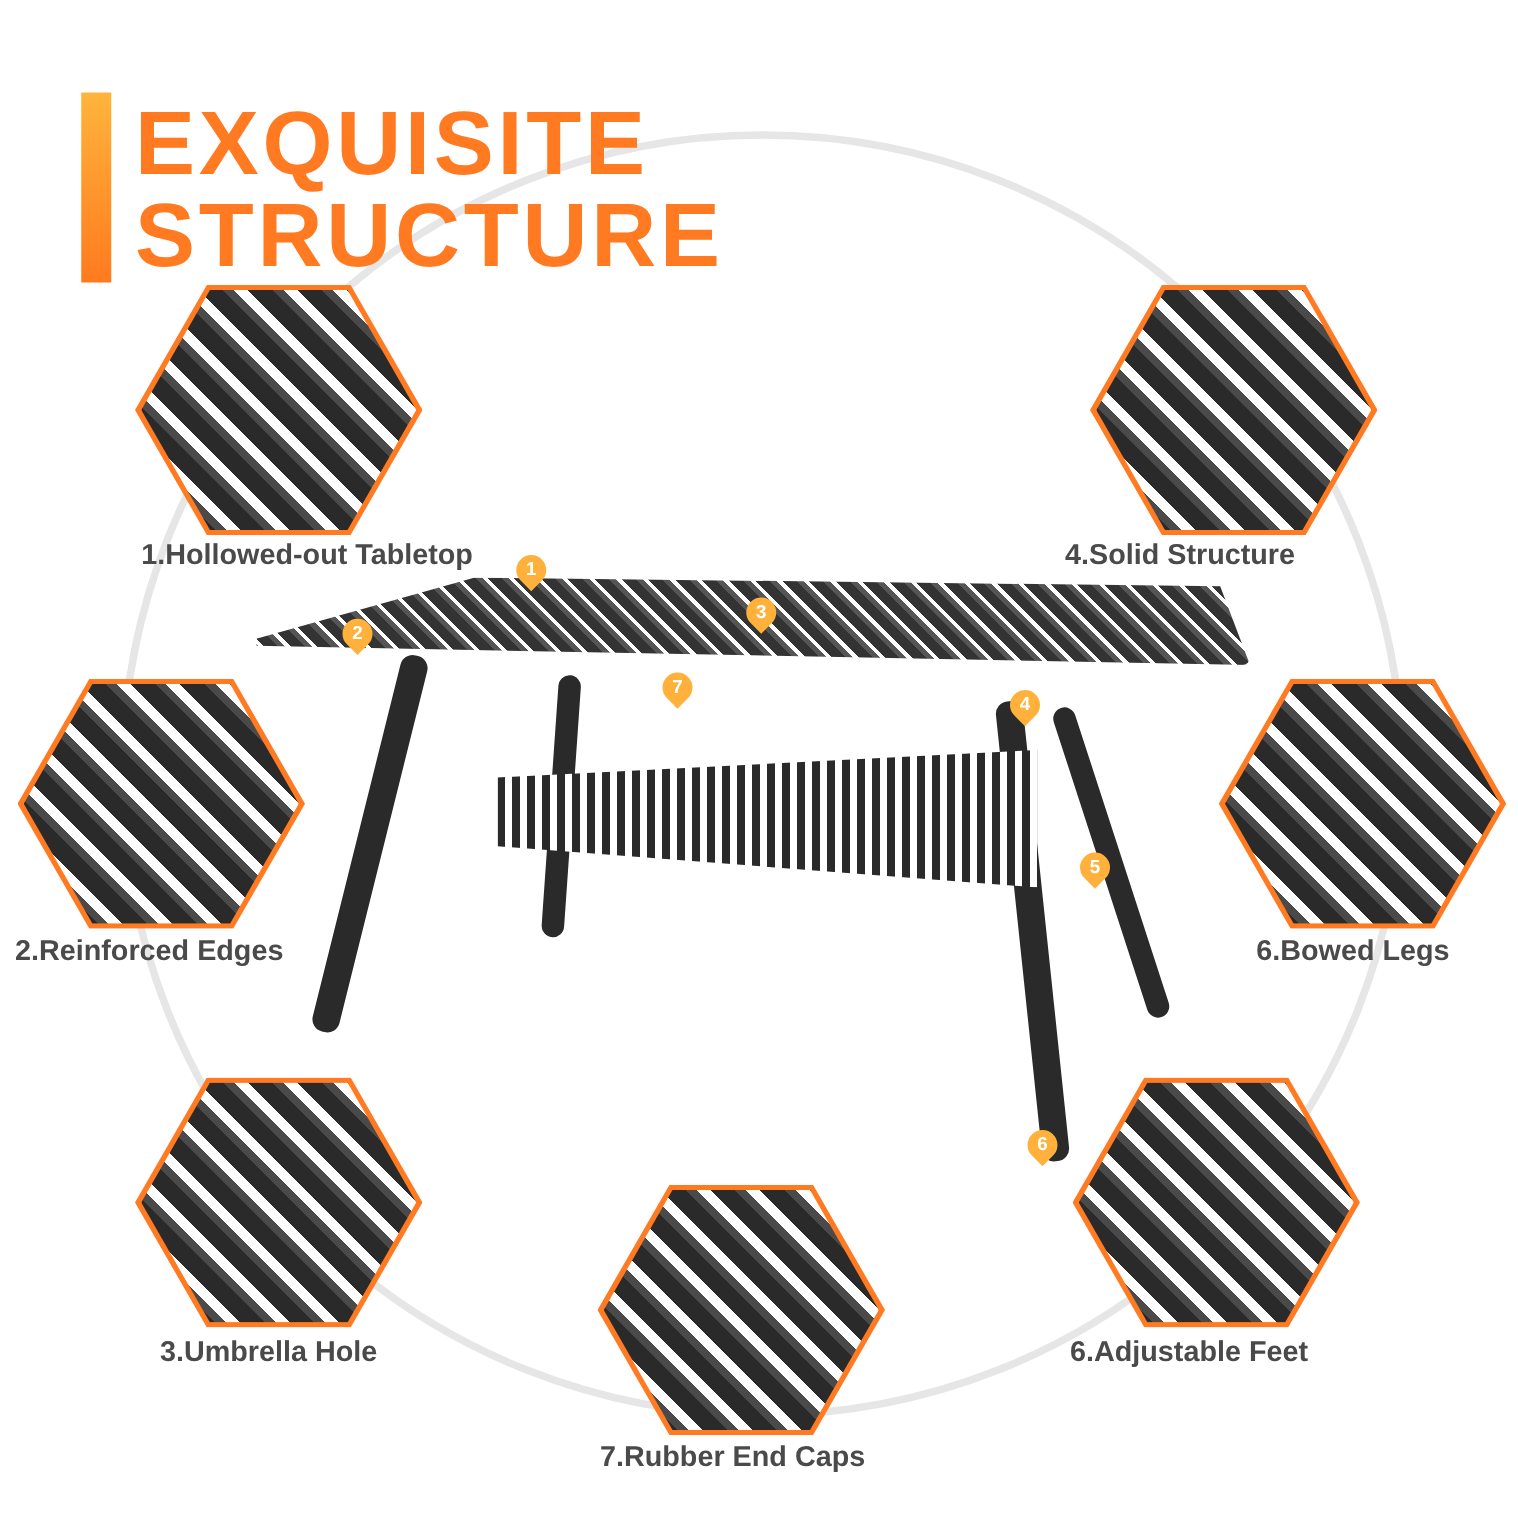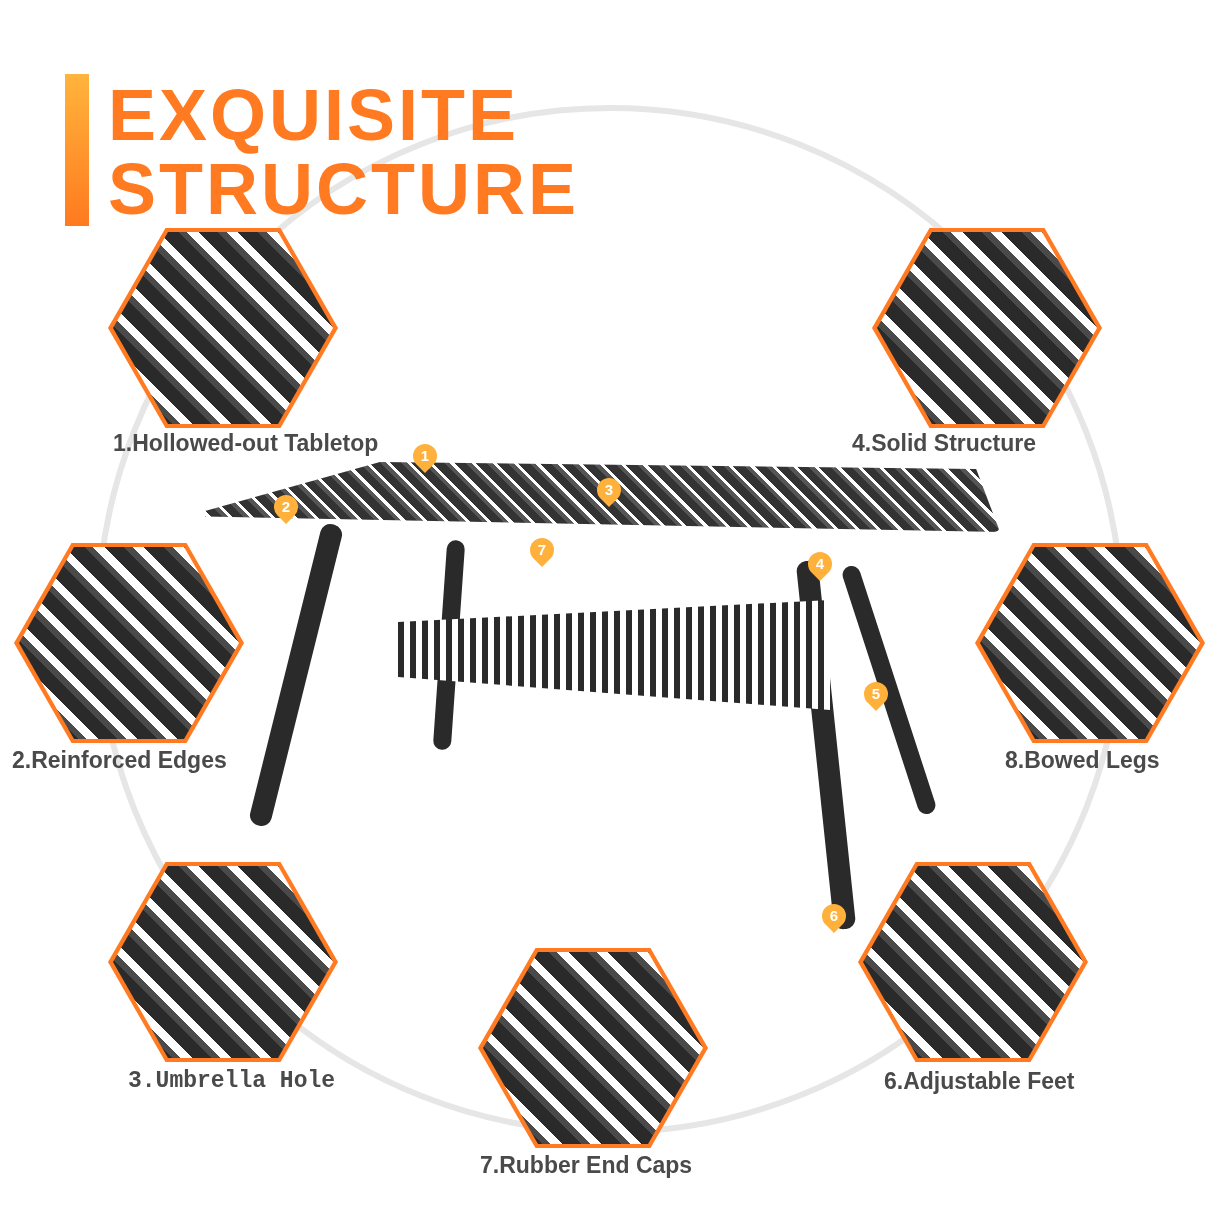--- a/index.html
+++ b/index.html
@@ -104,34 +104,34 @@
   <div class="label" style="left:80px;top:430px;margin-left:33px;">1.Hollowed-out Tabletop</div>
 
   <div class="hex" style="left:14px;top:543px;">
       <div class="hex-inner"></div>
     </div>
   <div class="label" style="left:12px;top:747px;text-align:right;">2.Reinforced Edges</div>
 
   <div class="hex" style="left:108px;top:862px;">
       <div class="hex-inner"></div>
     </div>
-  <div class="label" style="left:128px;top:1068px;font-family:Liberation Mono, monospace;">3.Umbrella Hole</div>
+  <div class="label" style="left:128px;top:1068px;">3.Umbrella Hole</div>
 
   <div class="hex" style="left:872px;top:228px;">
       <div class="hex-inner"></div>
     </div>
   <div class="label" style="left:852px;top:430px;">4.Solid Structure</div>
 
   <div class="hex" style="left:975px;top:543px;">
       <div class="hex-inner"></div>
     </div>
-  <div class="label" style="left:1005px;top:747px;">8.Bowed Legs</div>
+  <div class="label" style="left:1005px;top:747px;">6.Bowed Legs</div>
 
   <div class="hex" style="left:858px;top:862px;">
       <div class="hex-inner"></div>
     </div>
-  <div class="label" style="left:884px;top:1068px;">6.Adjustable Feet</div>
+  <div class="label" style="left:856px;top:1068px;">6.Adjustable Feet</div>
 
   <div class="hex" style="left:478px;top:948px;">
       <div class="hex-inner"></div>
     </div>
   <div class="label" style="left:480px;top:1152px;text-align:center;">7.Rubber End Caps</div>
 </div>
 
 </body></html>

